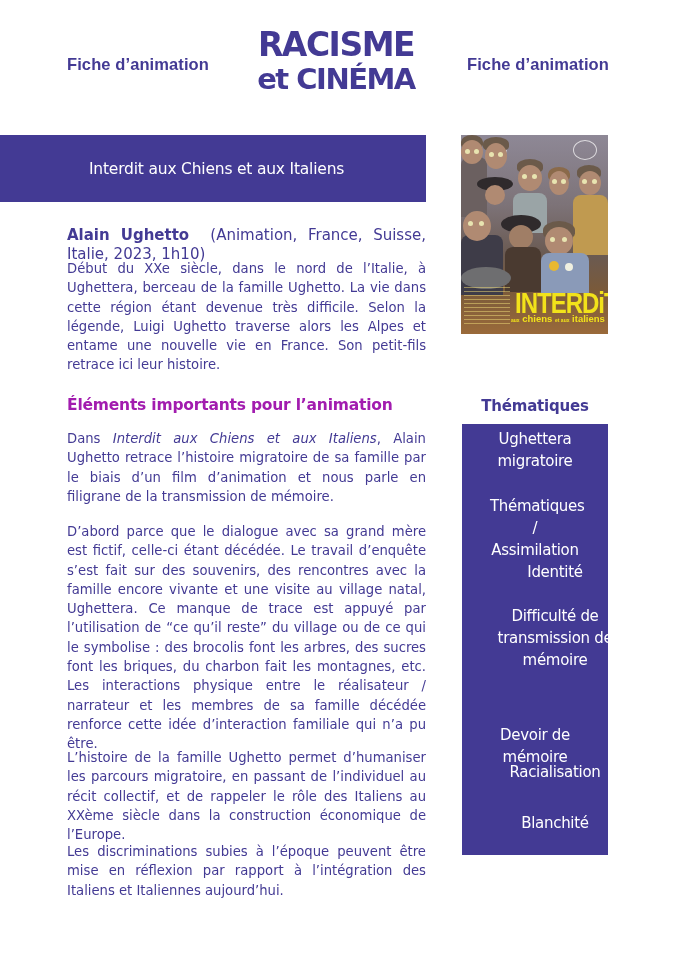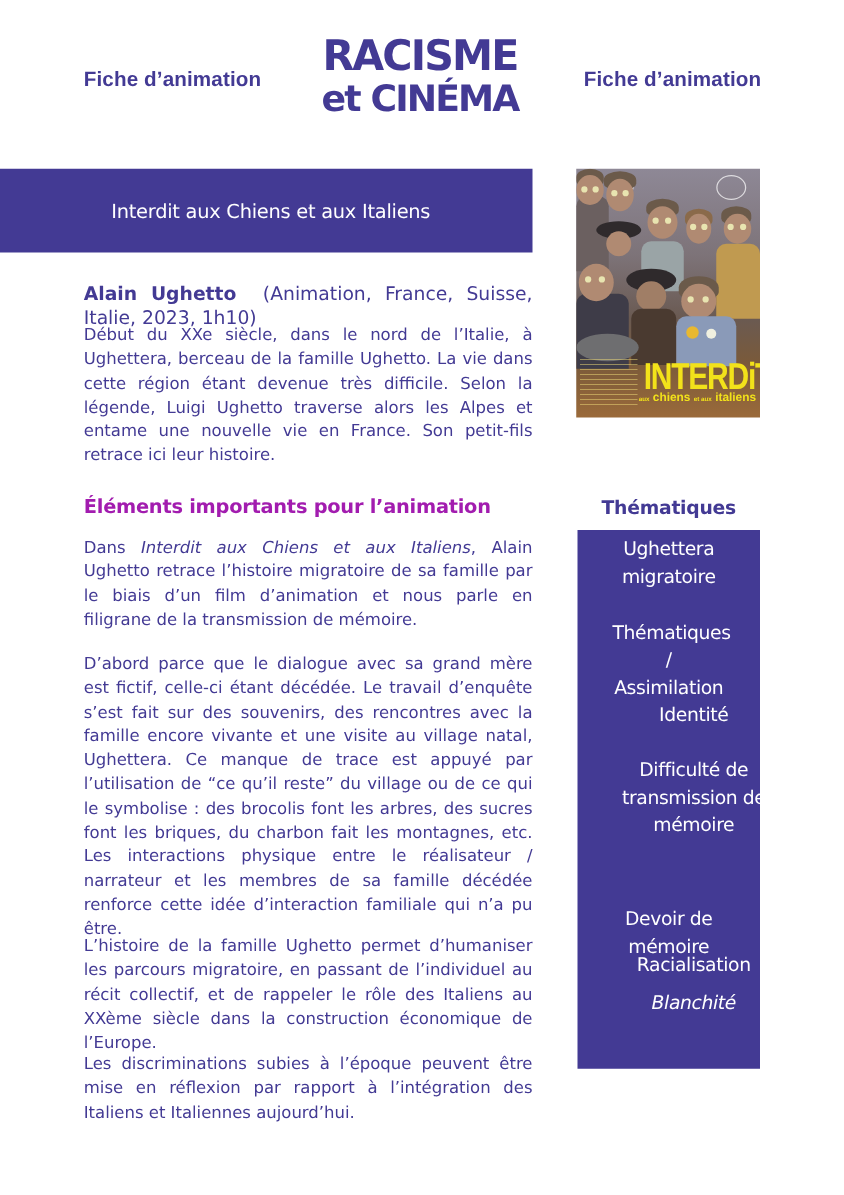--- a/index.html
+++ b/index.html
@@ -162,21 +162,21 @@
 <p class="abs para" style="top:842px;">Les discriminations subies à l’époque peuvent être mise en réflexion par rapport à l’intégration des Italiens et Italiennes aujourd’hui.</p>
 
 <div class="abs them-title">Thématiques</div>
 <div class="abs them-box">
   <div class="them-item" style="top:4px;">Ughettera migratoire</div>
   <div class="them-item" style="top:71px;">Thématiques / Assimilation</div>
   <div class="them-item" style="top:137px;">Identité</div>
   <div class="them-item" style="top:181px;width:136px;left:5px;">Difficulté de transmission de mémoire</div>
   <div class="them-item" style="top:256px;margin-top:44px;">Devoir de mémoire</div>
   <div class="them-item" style="top:337px;">Racialisation</div>
-  <div class="them-item" style="top:367px;font-style:italic;">Blanchité</div>
+  <div class="them-item" style="top:388px;">Blanchité</div>
 </div>
 
 <style>
   
   .them-box .them-item:nth-child(1),
   .them-box .them-item:nth-child(2) { padding: 0 28px; box-sizing: border-box; }
   .them-box .them-item:nth-child(5) { padding: 0 32px; box-sizing: border-box; }
 </style>
 
 </body></html>

